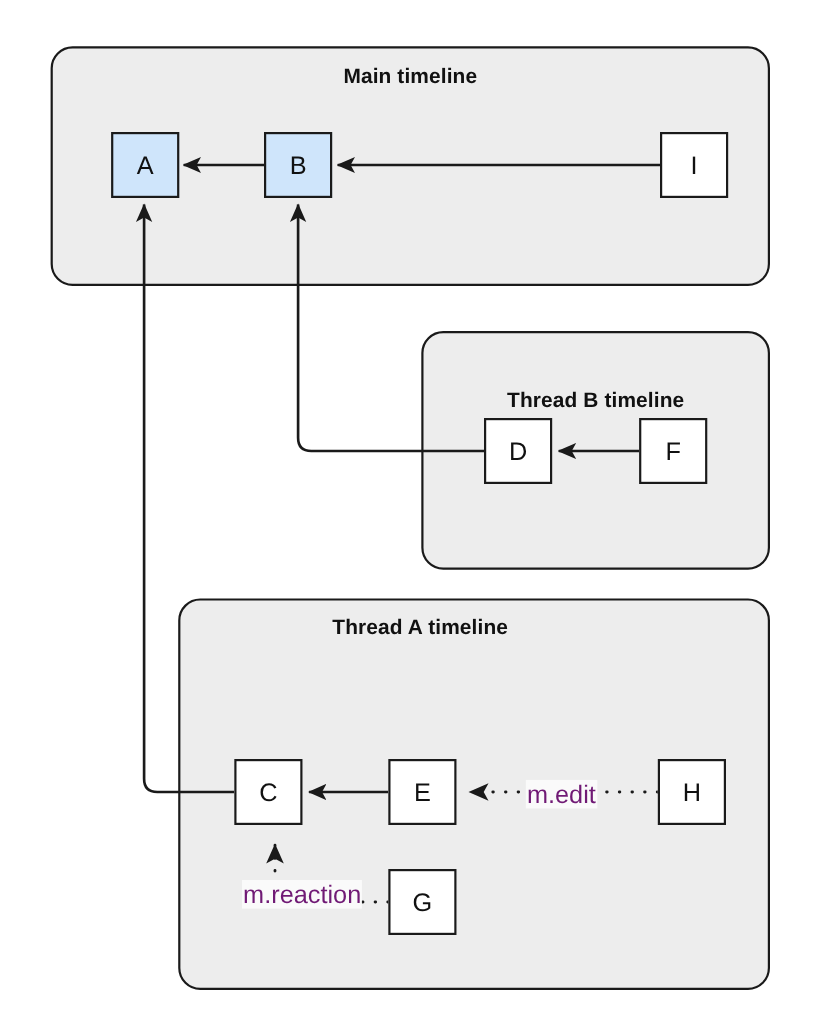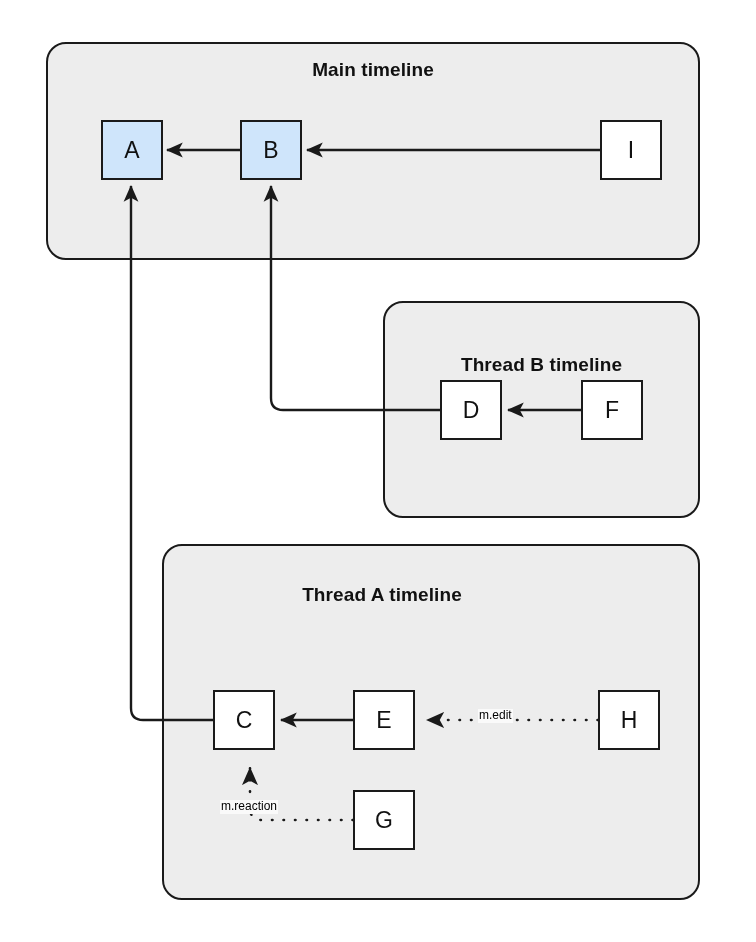--- a/index.html
+++ b/index.html
@@ -54,41 +54,41 @@
     justify-content: center;
     font-size: 23px;
     color: #111111;
     line-height: 1;
   }
   .node.blue {
     background: #cfe5fb;
   }
   .edge-label {
     position: absolute;
-    font-size: 12px;
-    color: #000000;
+    font-size: 23px;
+    color: #701a75;
     background: #fafafa;
     padding: 0 1px;
     white-space: nowrap;
     line-height: 1.15;
   }
 </style>
 </head>
 <body>
 
 <div id="stage">
 
   <div class="group-box" style="left:46px; top:42px; width:654px; height:218px;"></div>
   <div class="group-title" style="left:46px; top:59px; width:654px;">Main timeline</div>
 
   <div class="group-box" style="left:383px; top:301px; width:317px; height:217px;"></div>
   <div class="group-title" style="left:383px; top:318px; width:317px;margin-top:36px;">Thread B timeline</div>
 
   <div class="group-box" style="left:162px; top:544px; width:538px; height:356px;"></div>
-  <div class="group-title" style="left:162px; top:560px; width:440px;margin-top:24px;">Thread A timeline</div>
+  <div class="group-title" style="left:162px; top:560px; width:440px;">Thread A timeline</div>
 
   <svg id="wires" viewBox="0 0 756 942">
     <defs>
       <marker id="arrowhead" viewBox="0 0 10 10" refX="9.4" refY="5" markerWidth="7" markerHeight="7" orient="auto-start-reverse">
         <path d="M 0 0.6 L 10 5 L 0 9.4 L 2.4 5 Z" fill="#1a1a1a"></path>
       </marker>
     </defs>
 
     <g>
       <path d="M 240 150 L 167 150" fill="none" stroke="#1a1a1a" stroke-width="2.4" marker-end="url(#arrowhead)"></path>

